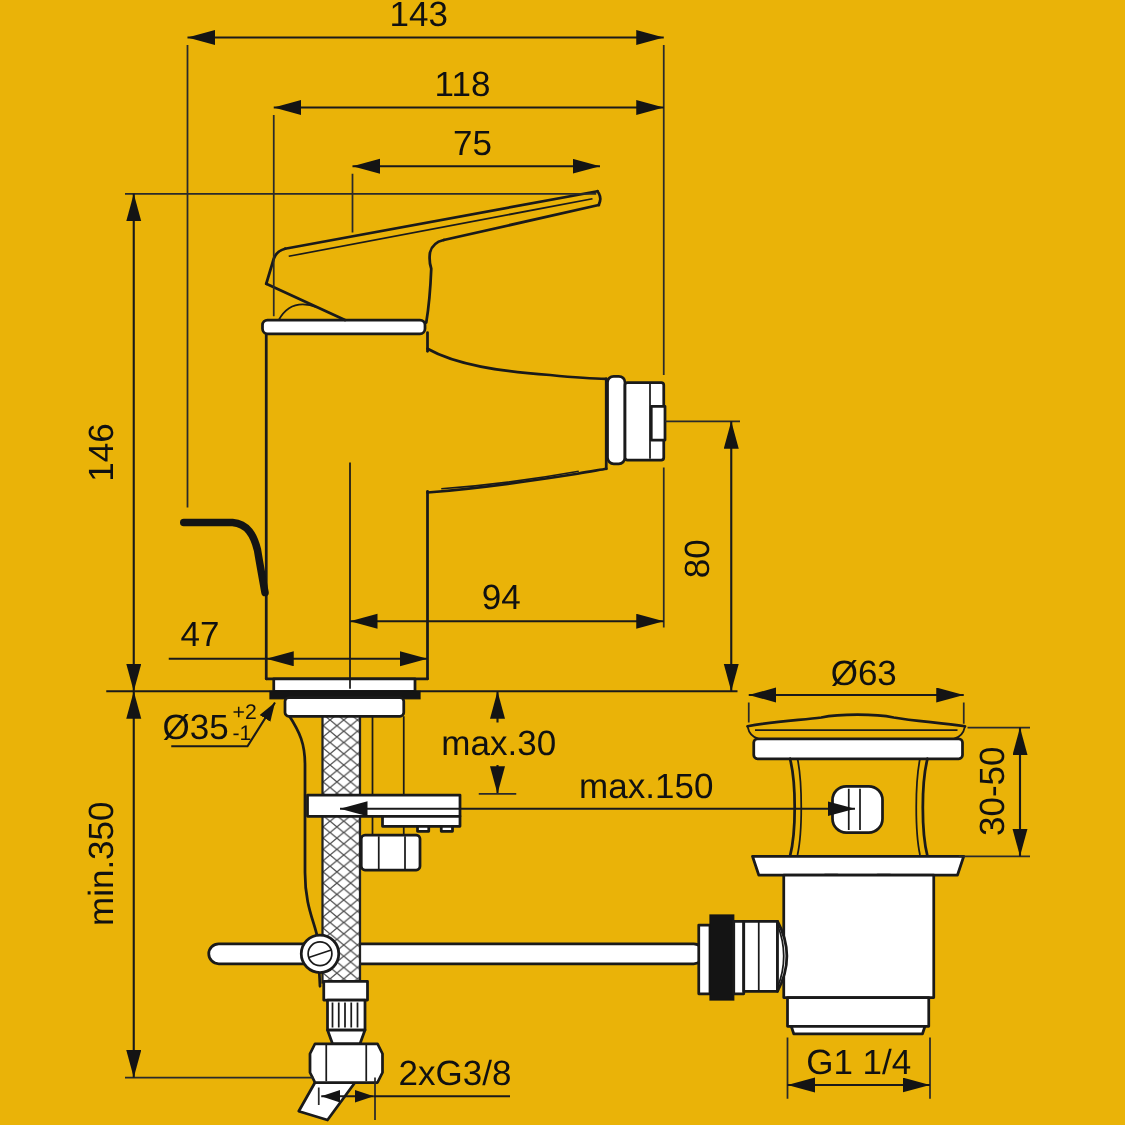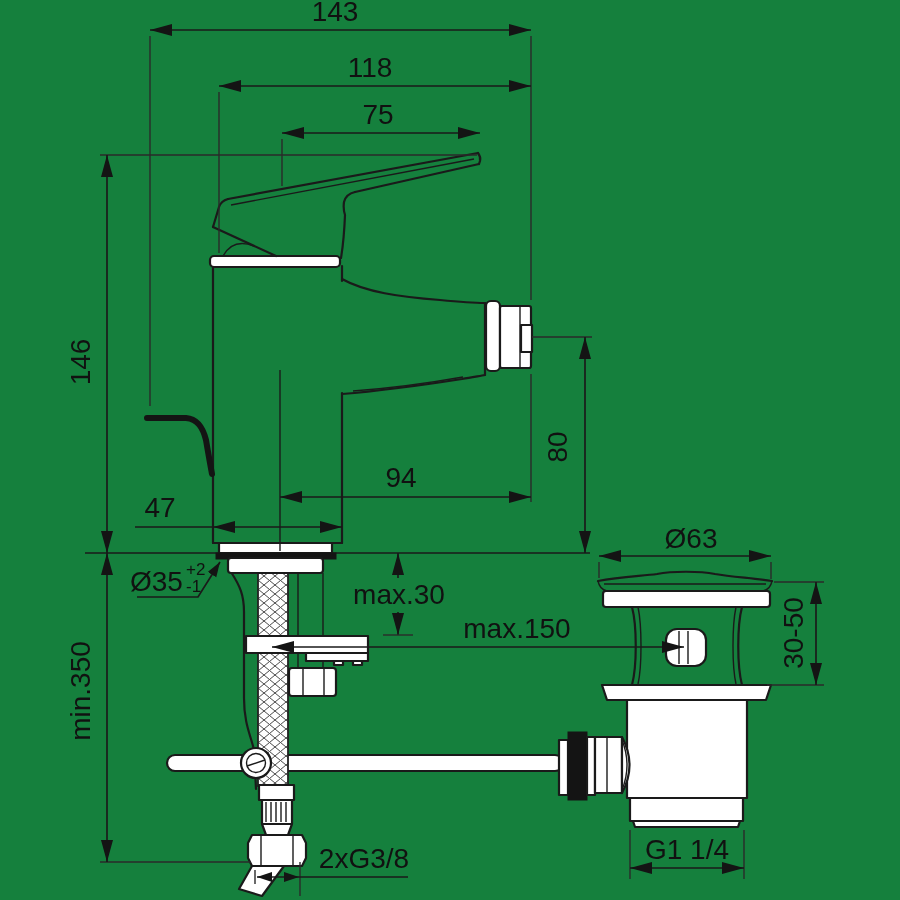--- a/index.html
+++ b/index.html
@@ -1,16 +1,16 @@
 <!DOCTYPE html>
 <html><head>
 <meta charset="utf-8">
 <style>
   html,body{margin:0;padding:0;background:#fff;}
-  .stage{width:900px;height:900px;background:#15803d;position:relative;font-family:"Liberation Sans",sans-serif;}
+  .stage{width:900px;height:900px;background:#eab308;position:relative;font-family:"Liberation Sans",sans-serif;}
   svg{display:block;}
   .ol{fill:none;stroke:#1a1a1a;stroke-width:2.2;stroke-linecap:round;stroke-linejoin:round;}
   .olw{fill:#ffffff;stroke:#1a1a1a;stroke-width:2.2;stroke-linejoin:round;}
   .thin{fill:none;stroke:#1a1a1a;stroke-width:1.4;}
   .ext{fill:none;stroke:#2a2a2a;stroke-width:1.4;}
   .dimline{fill:none;stroke:#1a1a1a;stroke-width:1.7;}
   .dtxt{fill:#111;font-size:28px;font-family:"Liberation Sans",sans-serif;stroke:none;}
   .dtxts{fill:#111;font-size:17px;font-family:"Liberation Sans",sans-serif;stroke:none;}
   .blk{fill:#141414;stroke:#141414;}
 </style>

